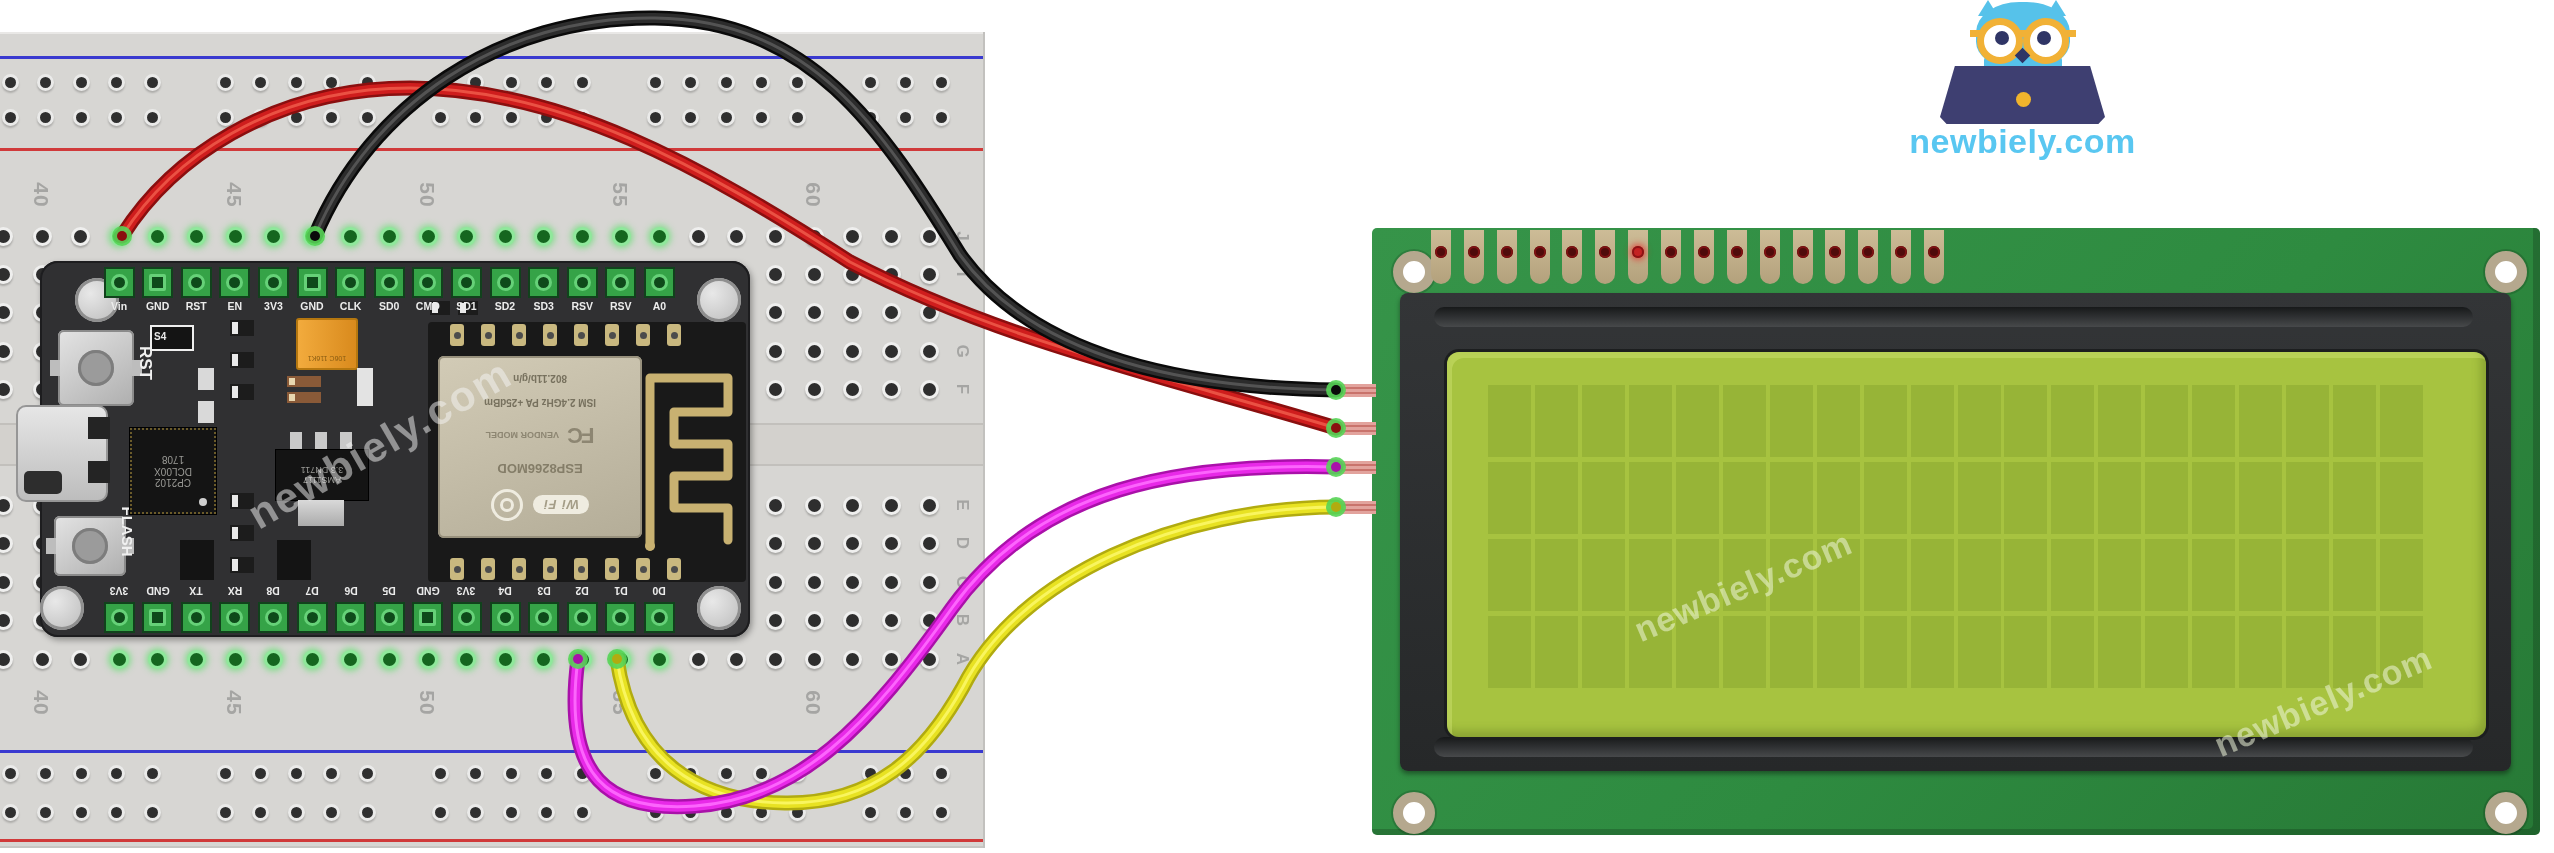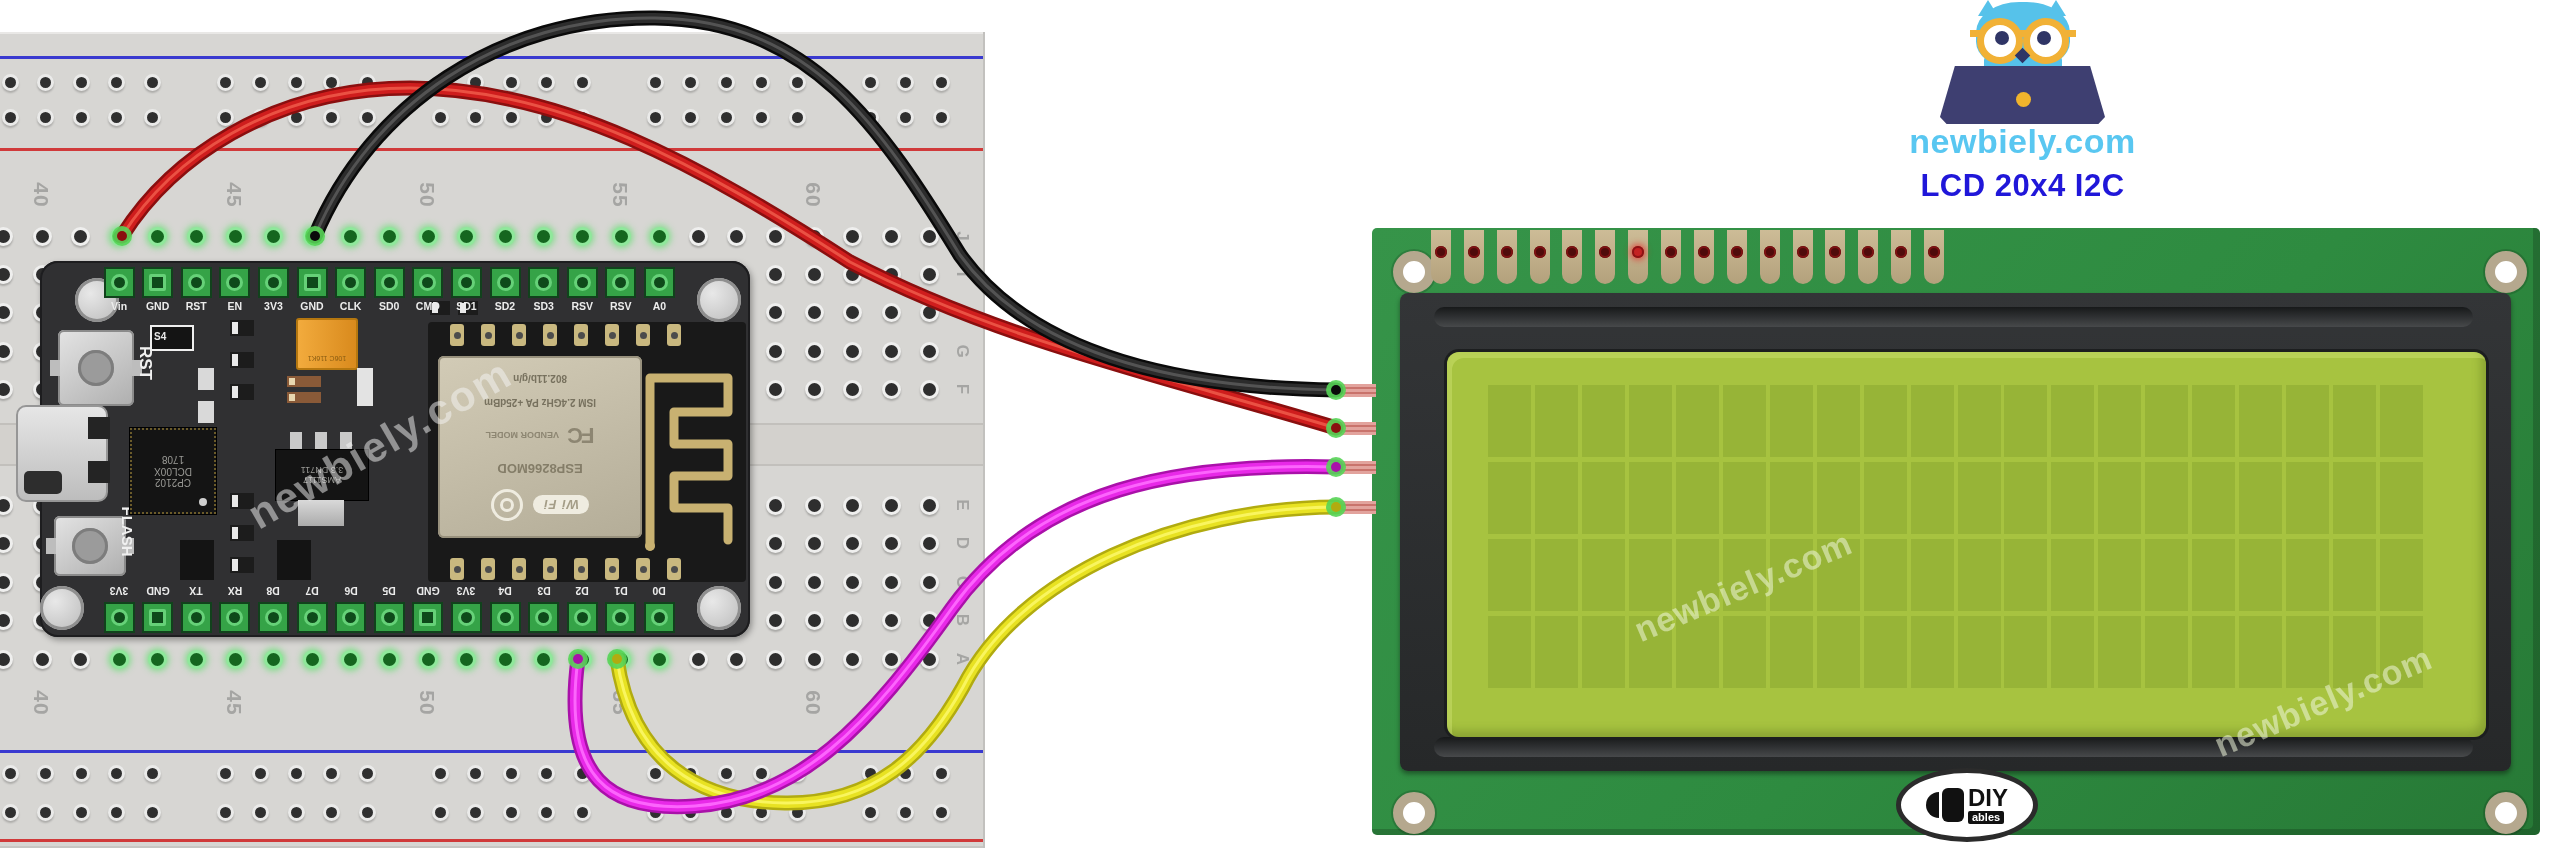--- a/index.html
+++ b/index.html
@@ -918,30 +918,20 @@
           <div class="cell" style="left:745px;top:264px;width:43px;height:72px"></div>
           <div class="cell" style="left:792px;top:264px;width:43px;height:72px"></div>
           <div class="cell" style="left:839px;top:264px;width:43px;height:72px"></div>
           <div class="cell" style="left:886px;top:264px;width:43px;height:72px"></div>
           <div class="cell" style="left:933px;top:264px;width:43px;height:72px"></div>
         </div>
       <div class="lcd-watermark" style="left:180px;top:215px">newbiely.com</div>
       <div class="lcd-watermark" style="left:760px;top:330px">newbiely.com</div>
     </div>
   </div>
-  <div id="diy-logo">
-    <span class="diy-glyph">
-        <span class="g1"></span>
-        <span class="g2"></span>
-      </span>
-    <span class="diy-text">
-      <b>DIY</b>
-      <span>ables</span>
-    </span>
-  </div>
 </div>
 
 <svg id="wires" class="abs" width="2554" height="853">
   <g>
     <path class="w-dark" d="M122,236 C170,160 270,88 410,88 C560,88 700,165 850,262 C1000,340 1160,375 1336,428" stroke="#8a0f0f" stroke-width="15" fill="none" stroke-linecap="round"></path>
     <path class="w-main" d="M122,236 C170,160 270,88 410,88 C560,88 700,165 850,262 C1000,340 1160,375 1336,428" stroke="#cf1d1d" stroke-width="10" fill="none" stroke-linecap="round"></path>
     <path class="w-gloss" d="M122,236 C170,160 270,88 410,88 C560,88 700,165 850,262 C1000,340 1160,375 1336,428" stroke="#ef5a4a" stroke-width="3" fill="none" stroke-opacity=".85"></path>
   </g>
   <g>
     <path class="w-dark" d="M315,236 C370,105 500,16 655,18 C810,20 880,125 960,255 C1030,352 1170,388 1336,390" stroke="#0a0a0a" stroke-width="15" fill="none" stroke-linecap="round"></path>
@@ -988,14 +978,13 @@
   <span class="lens" style="left:97px"></span>
   <span class="lens" style="left:143px"></span>
   <span id="bridge"></span>
   <span class="pupil" style="left:115px;top:31px"></span>
   <span class="pupil" style="left:157px;top:31px"></span>
   <span id="beak"></span>
   <div id="laptop">
       <i></i>
     </div>
   <div id="wordmark">newbiely.com</div>
-  <div id="diagram-title">LCD 20x4 I2C</div>
 </div>
 
 </body></html>

